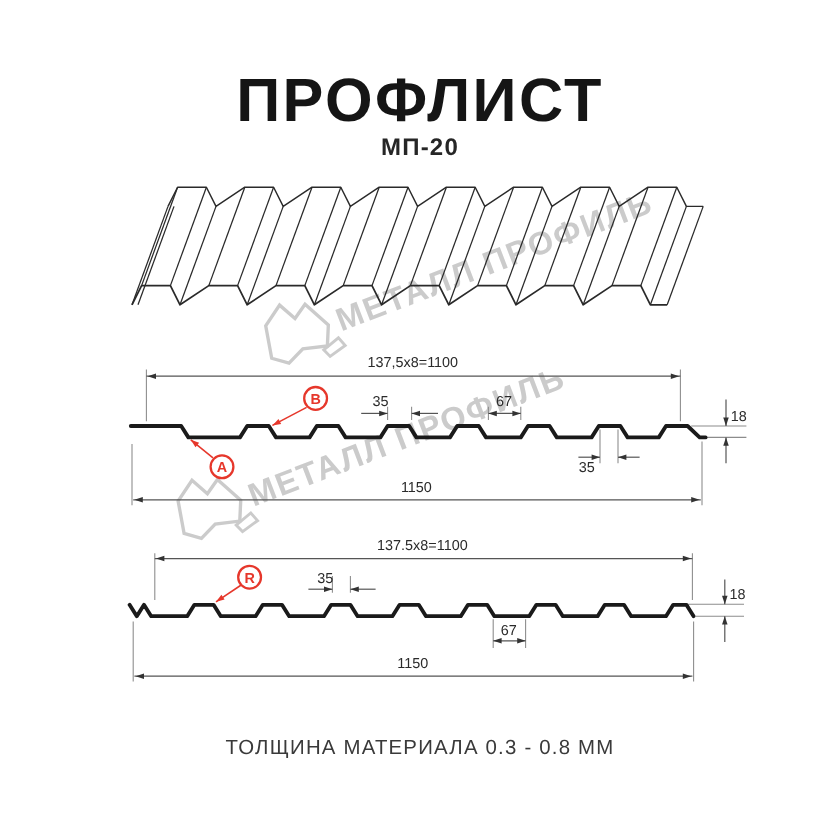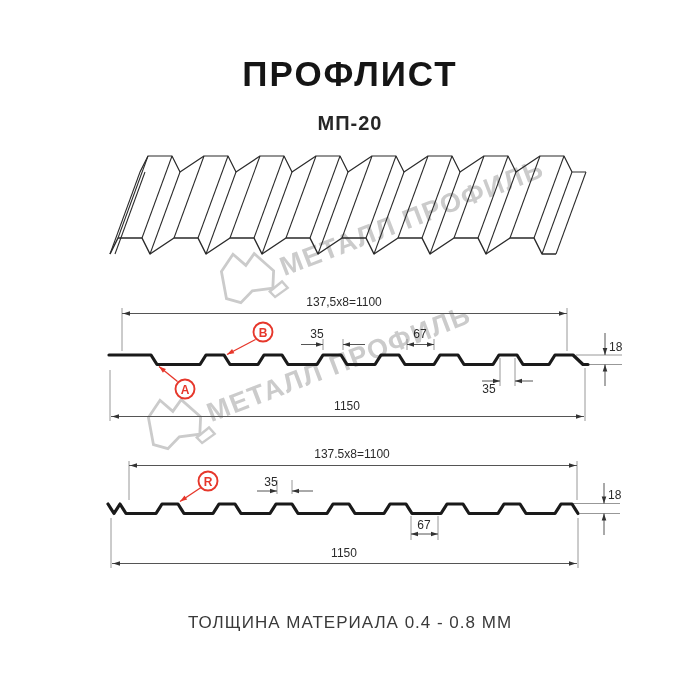--- a/index.html
+++ b/index.html
@@ -1,19 +1,19 @@
 <!DOCTYPE html>
 <html><head>
 <meta charset="utf-8">
 <style>
   html,body{margin:0;padding:0;background:#ffffff;width:700px;height:700px;overflow:hidden;
     font-family:"Liberation Sans", sans-serif;}
   .stage{position:absolute;top:0;left:0;width:700px;height:700px;}
   .title{position:absolute;top:54px;left:0;width:700px;text-align:center;
-    font-size:35px;font-weight:bold;letter-spacing:2px;color:#151515;}
+    font-size:51px;font-weight:bold;letter-spacing:2px;color:#151515;}
   .subtitle{position:absolute;top:112px;left:0;width:700px;text-align:center;
     font-size:20px;font-weight:bold;letter-spacing:1px;color:#262626;}
   .footer{position:absolute;top:613px;left:0;width:700px;text-align:center;
     font-size:17px;font-weight:500;letter-spacing:1px;color:#3a3a3a;}
   svg{position:absolute;top:0;left:0;}
   .dim{font-family:"Liberation Sans",sans-serif;font-size:12px;fill:#2b2b2b;}
   .callout-letter{font-family:"Liberation Sans",sans-serif;font-size:12px;font-weight:bold;}
   .wm-text{font-family:"Liberation Sans",sans-serif;font-size:27px;font-weight:bold;letter-spacing:1.5px;}
 </style>
 </head>
@@ -158,14 +158,14 @@
       <text class="dim" x="352" y="458" text-anchor="middle">137.5x8=1100</text>
       <text class="dim" x="271" y="486" text-anchor="middle">35</text>
       <text class="dim" x="424" y="529" text-anchor="middle">67</text>
       <text class="dim" x="608" y="499">18</text>
       <text class="dim" x="344" y="557" text-anchor="middle">1150</text>
       <circle cx="208" cy="481" r="9.5" fill="none" stroke-width="1.9" stroke="#e6372b"></circle>
       <text class="callout-letter" x="208" y="485.5" text-anchor="middle" fill="#e6372b">R</text>
     </g>
   </svg>
 
-  <div class="footer">ТОЛЩИНА МАТЕРИАЛА 0.4 - 0.8 ММ</div>
+  <div class="footer">ТОЛЩИНА МАТЕРИАЛА 0.3 - 0.8 ММ</div>
 </div>
 
 </body></html>

